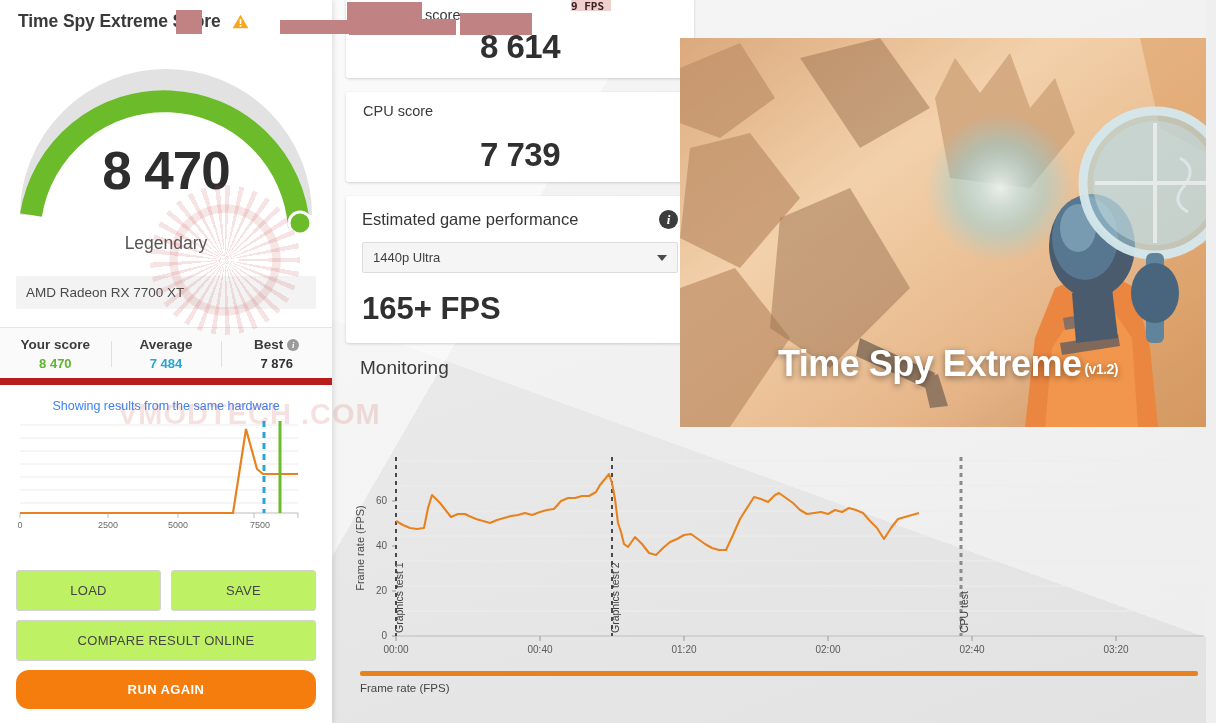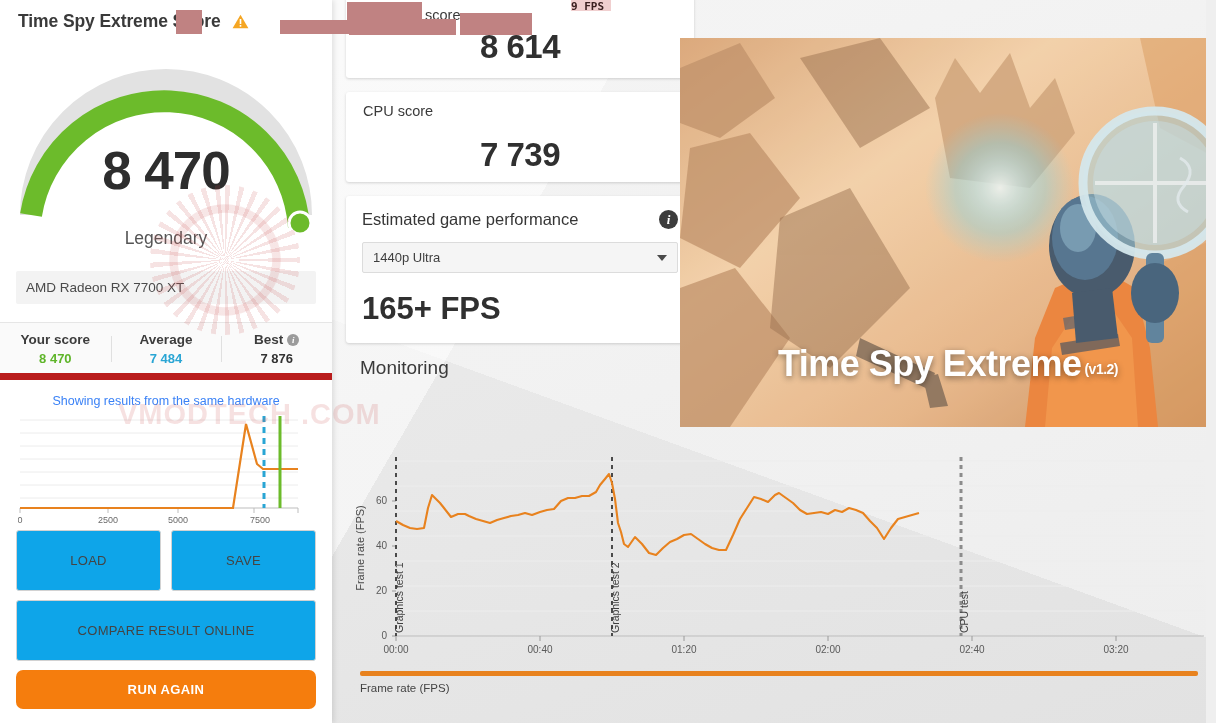--- a/index.html
+++ b/index.html
@@ -39,25 +39,25 @@
   .cmp-val{font-size:13px;font-weight:bold;margin-top:4px;}
   .info-dot{display:inline-block;width:12px;height:12px;border-radius:50%;
       background:#9b9b9b;color:#fff;font-size:9px;line-height:12px;text-align:center;
       font-weight:bold;vertical-align:1px;margin-left:4px;font-style:italic;
       font-family:"Liberation Serif",serif;}
   .same-hw{text-align:center;font-size:12.5px;color:#3b82f6;margin:14px 0 4px 0;}
   .dist-chart{margin:0 18px;position:relative;height:118px;}
   .dist-chart svg{display:block;}
   .btns{margin-top:auto;padding:0 16px 14px 16px;}
   .btn-row{display:flex;gap:10px;margin-bottom:9px;}
-  .btn{flex:1;border:1px solid #d2d2d2;background:#0ea5e9;border-radius:3px;
-       font-size:13px;color:#444;padding:22px 0;text-align:center;cursor:pointer;
+  .btn{flex:1;border:1px solid #d2d2d2;background:#bef264;border-radius:3px;
+       font-size:13px;color:#444;padding:12px 0;text-align:center;cursor:pointer;
        letter-spacing:.3px;font-family:inherit;}
   .btn-run{background:#f57d0d;border:none;color:#fff;font-weight:bold;font-size:13px;
-       padding:12px 0;border-radius:7px;text-align:center;letter-spacing:.4px;cursor:pointer;}
+       padding:12px 0;border-radius:13px;text-align:center;letter-spacing:.4px;cursor:pointer;}
 
   
   .mid{width:348px;padding:0 0 0 0;position:relative;}
   .card{background:#fff;border-radius:3px;box-shadow:0 1px 3px rgba(0,0,0,.16);
         margin:0 0 14px 0;}
   .card-gfx{margin-top:-4px;height:82px;position:relative;}
   .card-cpu{height:90px;position:relative;text-decoration:underline;}
   .card-lbl{position:absolute;left:17px;top:11px;font-size:14.5px;color:#3a3a3a;
             font-weight:normal;}
   .card-val{position:absolute;width:100%;text-align:center;font-size:33px;

